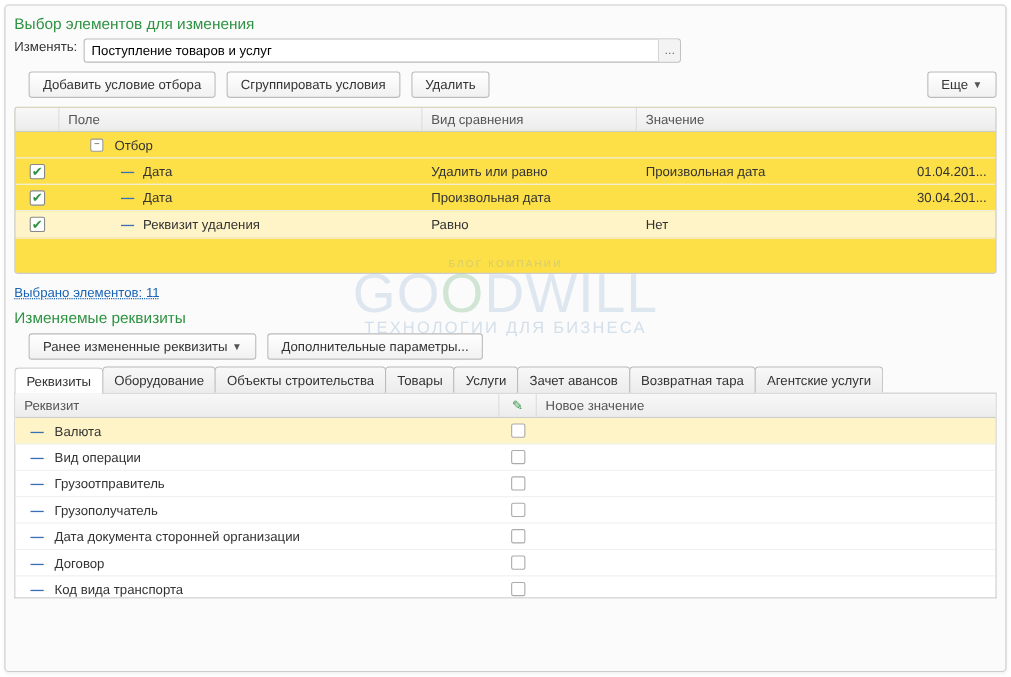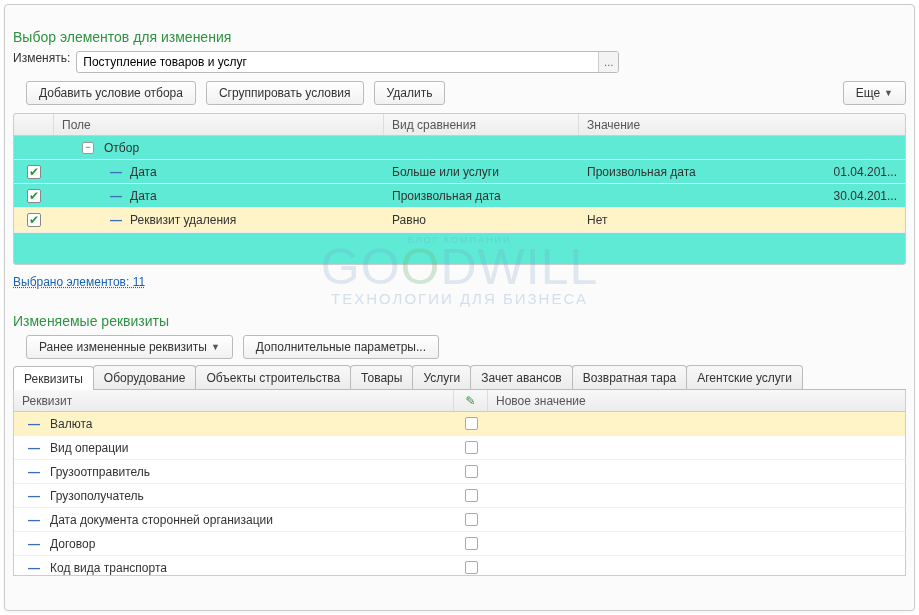--- a/index.html
+++ b/index.html
@@ -21,21 +21,21 @@
     left: 4px;
     right: 4px;
     top: 4px;
     bottom: 4px;
     padding: 6px 8px;
     box-shadow: 0 1px 3px rgba(0,0,0,0.06);
   }
   .section-title {
     color: #2e9242;
     font-size: 14px;
-    margin: 18px 0 6px 0;
+    margin: 2px 0 6px 0;
   }
   .row { display: flex; align-items: flex-start; gap: 6px; }
   .label { color: #333; }
   .combo {
     display: flex;
     align-items: center;
     border: 1px solid #bbb;
     background: #fff;
     height: 22px;
     border-radius: 3px;
@@ -84,21 +84,21 @@
     align-items: center;
     padding-left: 13px;
   }
   .spacer { flex: 1; }
   .chev { font-size: 9px; color: #555; }
 
   
   .filter-table {
     margin-top: 8px;
     border: 1px solid #ccc;
-    background: #5eead4;
+    background: #fde047;
     border-radius: 3px;
     overflow: hidden;
   }
   .ft-head {
     display: flex;
     background: linear-gradient(#f8f8f8, #ececec);
     border-bottom: 1px solid #ccc;
     font-size: 12px;
     color: #555;
     height: 22px;
@@ -286,21 +286,21 @@
 
     <div id="filter-rows-container">
         <div class="ft-row">
           <div class="check-cell">
             <span class="chk">✔</span>
           </div>
           <div class="field-cell indent2">
             <span class="dash">—</span>
             <span>Дата</span>
           </div>
-          <div class="cmp-cell">Больше или услуги</div>
+          <div class="cmp-cell">Удалить или равно</div>
           <div class="val-cell">
             <span class="subval">Произвольная дата</span>
           </div>
           <div class="val2-cell">01.04.201...</div>
         </div>
         <div class="ft-row">
           <div class="check-cell">
             <span class="chk">✔</span>
           </div>
           <div class="field-cell indent2">

